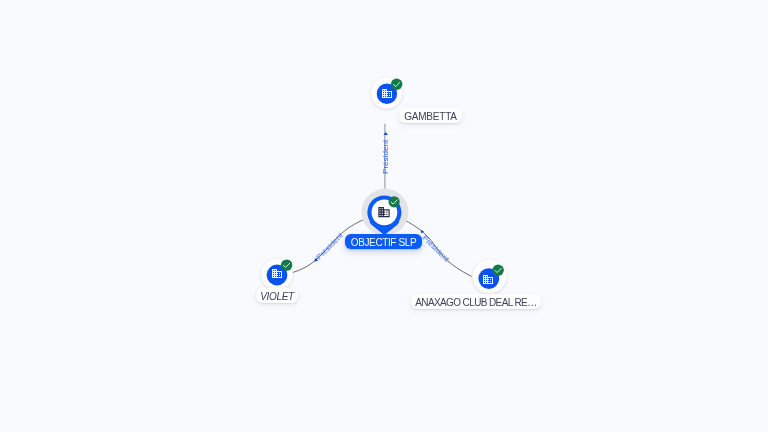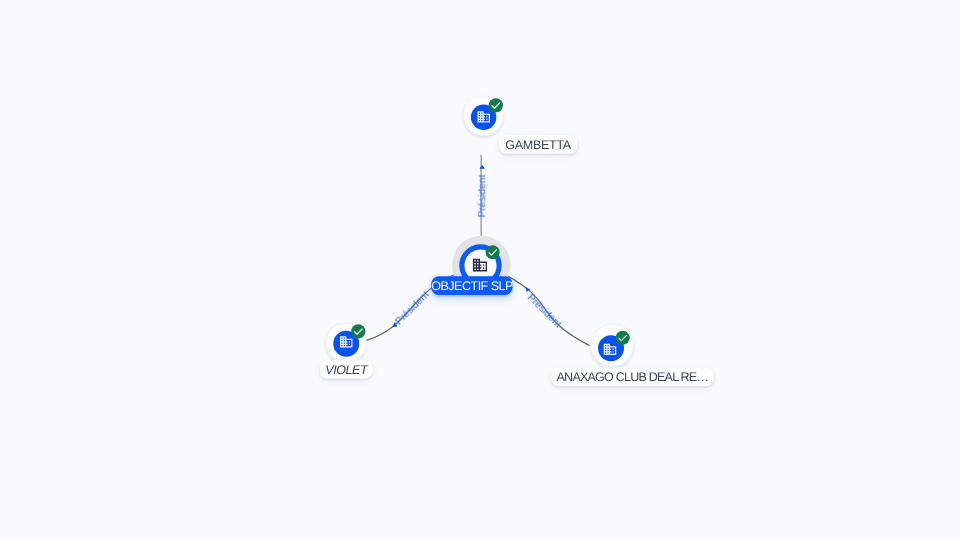--- a/index.html
+++ b/index.html
@@ -81,30 +81,30 @@
   <div class="node">
     <svg class="layer" viewBox="0 0 768 432">
       <circle cx="489.7" cy="276.4" r="17" fill="#ffffff" stroke="#eceef2" stroke-width="0.7" filter="url(#discShadow)"></circle>
       <circle cx="488.8" cy="278.6" r="10.4" fill="#0a52ee"></circle>
       <g transform="translate(482,273.5) scale(0.5)">
         <path fill="#eaf2ff" d="M12 7V3H2v18h20V7H12zM6 19H4v-2h2v2zm0-4H4v-2h2v2zm0-4H4V9h2v2zm0-4H4V5h2v2zm4 12H8v-2h2v2zm0-4H8v-2h2v2zm0-4H8V9h2v2zm0-4H8V5h2v2zm10 12h-8v-2h2v-2h-2v-2h2v-2h-2V9h8v10zm-2-8h-2v2h2v-2zm0 4h-2v2h2v-2z"></path>
       </g>
       <circle cx="498.15" cy="270.25" r="5.7" fill="#15794a"></circle>
       <path d="M495.1 270.55 l 2.0 2.0 l 4.1 -4.2" fill="none" stroke="#ddf6e7" stroke-width="0.95" stroke-linecap="round" stroke-linejoin="round"></path>
     </svg>
-    <div class="nlabel" style="left:441px;top:293.7px;width:129.8px;height:15.2px;line-height:18px;letter-spacing:-.61px;">ANAXAGO CLUB DEAL RE…</div>
+    <div class="nlabel" style="left:411px;top:293.7px;width:129.8px;height:15.2px;line-height:18px;letter-spacing:-.61px;">ANAXAGO CLUB DEAL RE…</div>
   </div>
 
   <div class="node">
     <svg class="layer" viewBox="0 0 768 432">
       <circle cx="385.0" cy="212.0" r="23.4" fill="#e2e3e6"></circle>
       <path d="M 384.4 235.4 C 378.80 229.40 368.68 224.50 369.68 220.90 A 17.0 17.0 0 1 1 399.12 220.90 C 400.12 224.50 390.00 229.40 384.4 235.4 Z" fill="#0b5cf5"></path>
       <circle cx="384.4" cy="212.4" r="12.85" fill="#ffffff"></circle>
       <g transform="translate(377.2,205.3) scale(0.565)">
         <path fill="#242b46" d="M12 7V3H2v18h20V7H12zM6 19H4v-2h2v2zm0-4H4v-2h2v2zm0-4H4V9h2v2zm0-4H4V5h2v2zm4 12H8v-2h2v2zm0-4H8v-2h2v2zm0-4H8V9h2v2zm0-4H8V5h2v2zm10 12h-8v-2h2v-2h-2v-2h2v-2h-2V9h8v10zm-2-8h-2v2h2v-2zm0 4h-2v2h2v-2z"></path>
       </g>
       <circle cx="394.1" cy="201.8" r="5.6" fill="#15794a"></circle>
       <path d="M391.1 202.1 l 2.0 2.0 l 4.1 -4.2" fill="none" stroke="#ddf6e7" stroke-width="0.95" stroke-linecap="round" stroke-linejoin="round"></path>
     </svg>
-    <div class="nlabel sel" style="left:345.2px;top:221px;width:65px;height:15.2px;line-height:18px;letter-spacing:-.39px;">OBJECTIF SLP</div>
+    <div class="nlabel sel" style="left:345.2px;top:234px;width:77px;height:15.2px;line-height:18px;letter-spacing:-.39px;">OBJECTIF SLP</div>
   </div>
 
 </div>
 
 </body></html>

